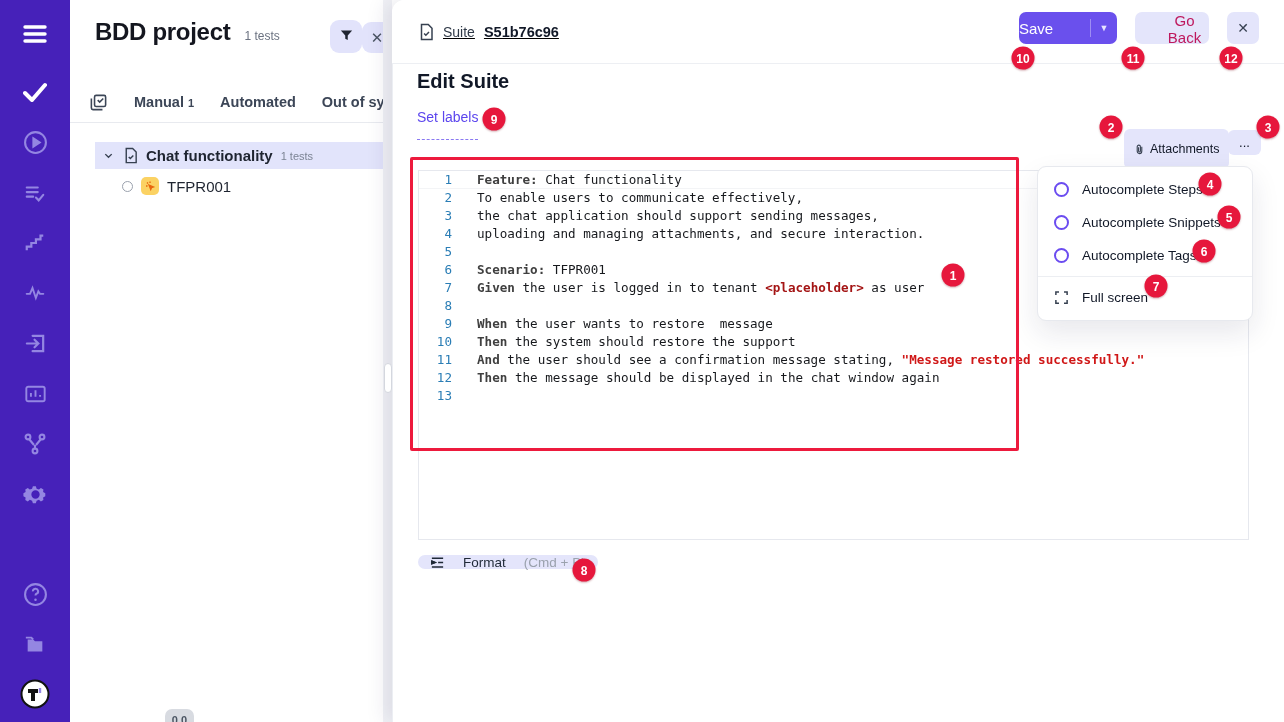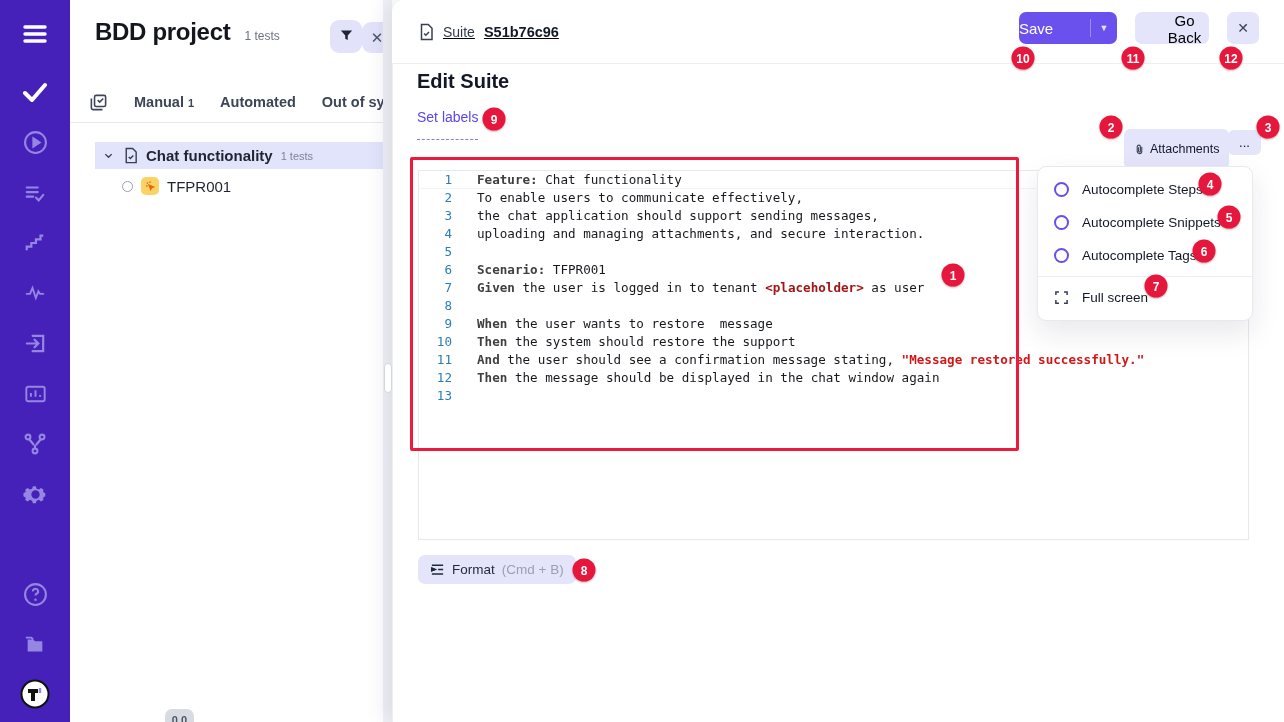--- a/index.html
+++ b/index.html
@@ -50,21 +50,21 @@
   .suite-title { display:flex; align-items:center; gap:9px; margin-left:26px; }
   .suite-word { font-size:14px; color:#2f3947; }
   .suite-id { font-size:14.5px; color:#111827; font-weight:800; }
   .header-actions { position:absolute; right:25px; top:12px; display:flex; gap:18px; }
   .btn-save { width:98px; height:32px; background:#6a50ed; border:none; border-radius:7px; color:#fff;
     font-size:15px; display:flex; align-items:center; cursor:pointer; padding:0; }
   .btn-save .save-text { flex:1; text-align:left; }
   .btn-save .save-split { width:1px; height:18px; background:rgba(255,255,255,0.35); }
   .btn-save .save-caret { width:26px; font-size:9px; color:#e7e2ff; }
   .btn-goback { width:74px; height:32px; background:#e4e5fb; border:none; border-radius:7px;
-    font-size:15px; color:#000000; font-weight:500; cursor:pointer;padding-left:25px; }
+    font-size:15px; color:#be185d; font-weight:500; cursor:pointer;padding-left:25px; }
   .btn-close { width:32px; height:32px; background:#e4e5fb; border:none; border-radius:7px;
     font-size:14px; color:#374151; cursor:pointer; }
 
   .edit-title { position:absolute; left:417px; top:70px; font-size:20px; font-weight:800; color:#111827; z-index:12; }
   .set-labels { position:absolute; left:417px; top:109px; font-size:14px; color:#5b45ee; cursor:pointer;
     border-bottom:1px dashed #8a79f2; padding-bottom:14px; z-index:12; }
   .attach-row { position:absolute; left:392px; top:128px; width:870px; z-index:12; }
   .btn-attach { position:absolute; left:732px; top:1px; height:40px; background:#e4e5fb; border:none; border-radius:6px;
     font-size:12.5px; color:#111827; display:flex; align-items:center; gap:5px; padding:0 10px; cursor:pointer; }
   .btn-more { position:absolute; left:836px; top:2px; width:33px; height:25px; background:#e4e5fb; border:none;
@@ -75,22 +75,22 @@
     border:1px solid #e6e8ee; z-index:12; overflow:hidden; }
   .cm-line { display:flex; height:18px; line-height:18px; font-family:"DejaVu Sans Mono","Liberation Mono",monospace; font-size:12.6px; }
   .cm-line:first-child { border-bottom:1px solid #f3f4f6; }
   .cm-gutter { width:42px; text-align:right; padding-right:9px; color:#2a7db5; flex:none; }
   .cm-code { white-space:pre; margin-left:16px; color:#17191d; }
   .seg-kw { color:#404040; font-weight:600; }
   .seg-t  { color:#17191d; }
   .seg-ph { color:#a41515; font-weight:700; }
   .seg-str{ color:#d01818; font-weight:700; }
 
-  .btn-format { position:absolute; left:418px; top:555px; height:29px; background:#e4e5fb; border:none; border-radius:7px;
-    display:flex; align-items:center; gap:7px; padding:0 12px; font-size:13.5px; cursor:pointer; z-index:12; }
+  .btn-format { position:absolute; left:418px; top:555px; height:14px; background:#e4e5fb; border:none; border-radius:7px;
+    display:flex; align-items:center; gap:18px; padding:0 12px; font-size:13.5px; cursor:pointer; z-index:12; }
   .format-label { color:#1f2937; font-weight:500; }
   .format-shortcut { color:#9aa1ad; }
 
   
   .dropdown { position:absolute; left:1037px; top:166px; width:216px; background:#fff; border:1px solid #e7e9ee;
     border-radius:9px; box-shadow:0 12px 28px rgba(30,30,70,0.10); z-index:20; padding:6px 0; }
   .dd-item { height:33px; display:flex; align-items:center; padding-left:16px; gap:13px; cursor:pointer; }
   .dd-label { font-size:13.5px; color:#111827; }
   .dd-radio { width:15px; height:15px; border:2px solid #6b4cf0; border-radius:50%; background:#fff; flex:none; }
   .dd-divider { height:1px; background:#eceef2; margin:4px 0; }

